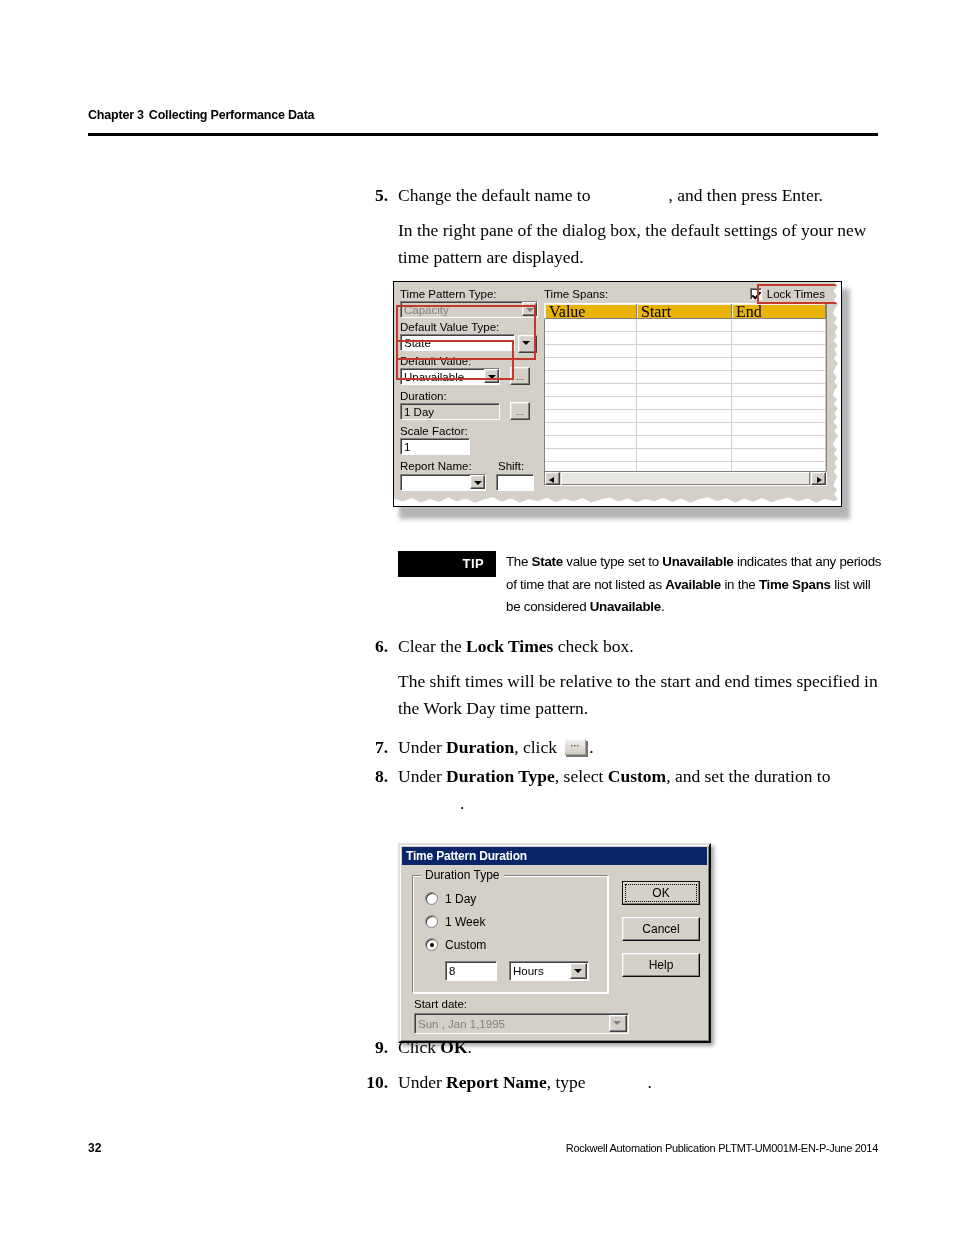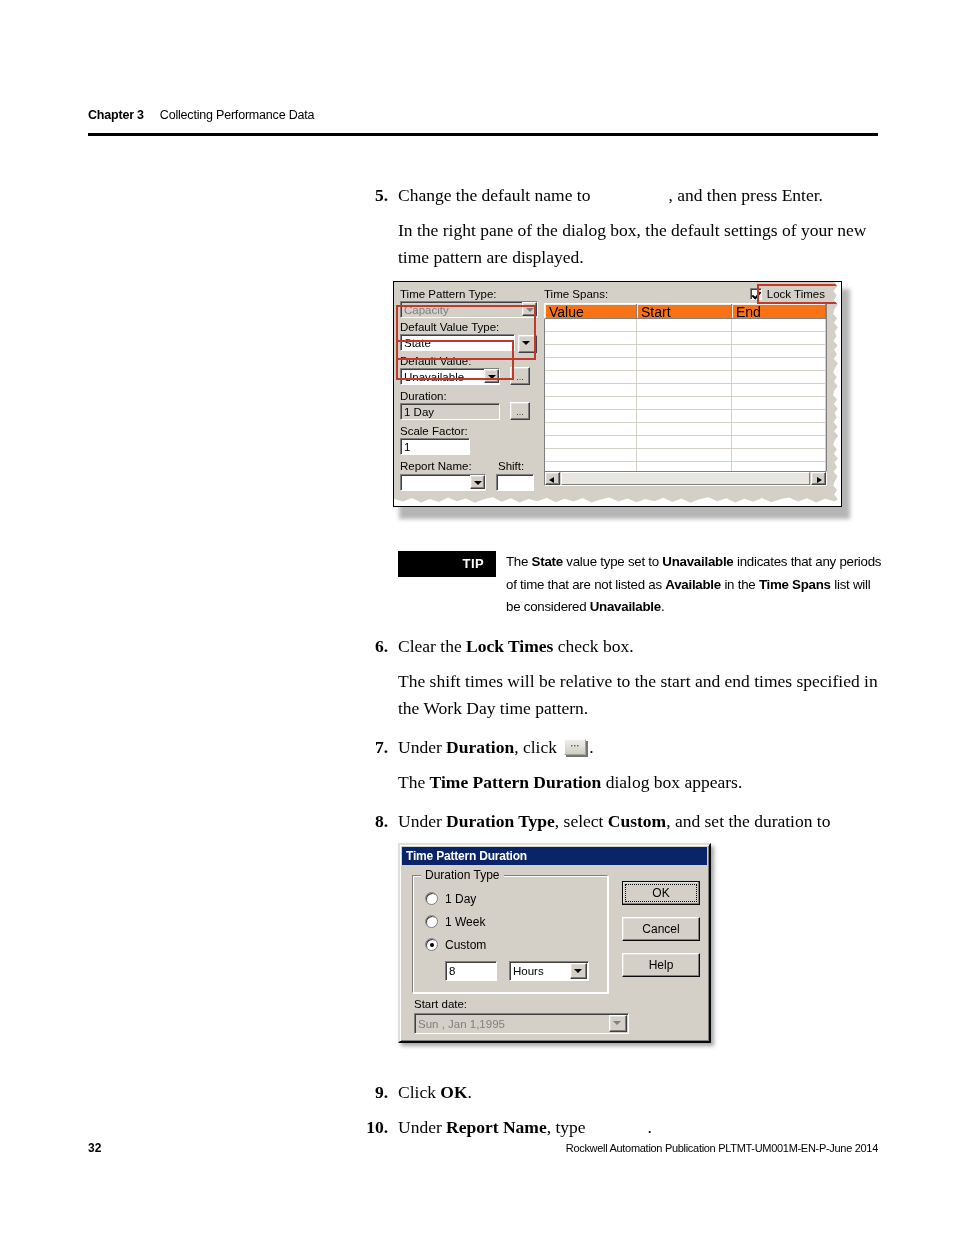--- a/index.html
+++ b/index.html
@@ -20,21 +20,21 @@
     left: 88px; top: 108px;
     width: 790px;
   }
   .header-line {
     font-family: "Liberation Sans", sans-serif;
     font-size: 12.5px;
     letter-spacing: -0.2px;
     white-space: nowrap;
   }
   .header-chapter { font-weight: bold; }
-  .header-title { font-weight: normal; padding-left: 16px; }
+  .header-title { font-weight: bold; padding-left: 5px; }
   .header-rule {
     position: absolute;
     left: 88px; top: 133px;
     width: 790px; height: 3px;
     background: #000;
   }
 
   
   .content {
     position: absolute;
@@ -245,24 +245,25 @@
   .grid-head {
     display: flex;
     height: 16px;
     border: 1px solid;
     border-color: #ffffff #808080 #808080 #ffffff;
     background: #d4d0c8;
   }
   .grid-head .col {
     border-right: 1px solid #808080;
     padding: 1px 0 0 4px;
-    font-size: 14px;
+    font-size: 16px;
     line-height: 14px;
-    background: #f97316;
+    background: #eab308;
     box-shadow: inset 1px 1px 0 #f0eee8;
+    font-family: Liberation Serif, serif;
   }
   .grid-body {
     background: #fff;
     border-left: 1px solid #808080;
     border-right: 1px solid #808080;
     position: relative;
     overflow: hidden;
   }
   .grid-row { height: 13px; border-bottom: 1px solid #d4d0c8; display: flex; }
   .grid-row .cell { border-right: 1px solid #d4d0c8; }
@@ -441,21 +442,20 @@
   <div class="step">
     <div class="step-num">6.</div>
     <div class="step-body"><span>Clear the </span><span class="b">Lock Times</span><span> check box.</span></div>
   </div>
   <div class="para">The shift times will be relative to the start and end times specified in the Work Day time pattern.</div>
 
   <div class="step">
     <div class="step-num">7.</div>
     <div class="step-body"><span>Under </span><span class="b">Duration</span><span>, click </span><span class="inline-btn"></span><span>.</span></div>
   </div>
-  <div class="para"><span>The </span><span class="b">Time Pattern Duration</span><span> dialog box appears.</span></div>
 
   <div class="step">
     <div class="step-num">8.</div>
     <div class="step-body"><span>Under </span><span class="b">Duration Type</span><span>, select </span><span class="b">Custom</span><span>, and set the duration to</span><br><span class="redact-sm"></span>.</div>
   </div>
 
   <div style="height:215px"></div>
 
   <div class="step">
     <div class="step-num">9.</div>

